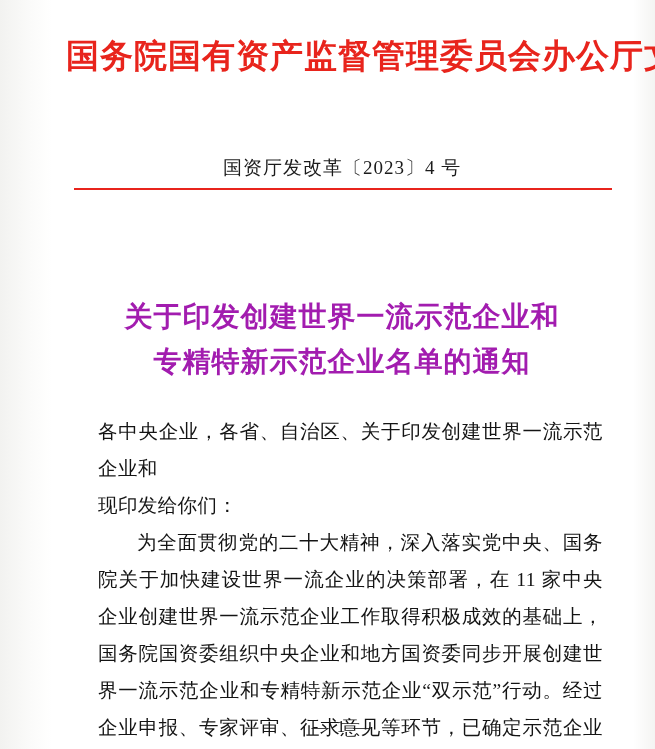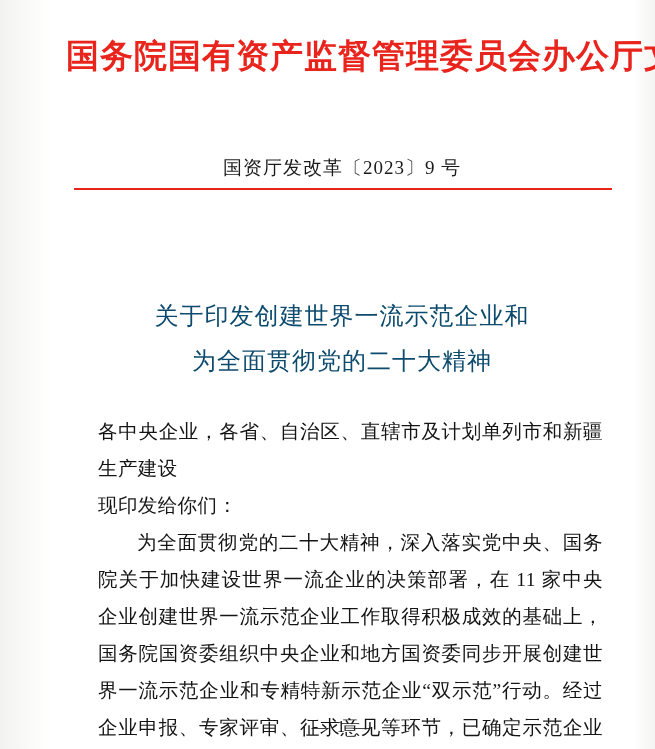--- a/index.html
+++ b/index.html
@@ -72,25 +72,25 @@
     height: 2px;
     background: #e8241c;
   }
   .title {
     position: absolute;
     left: 14px;
     top: 294px;
     width: 552px;
     text-align: center;
     font-family: "DejaVu Serif", "Liberation Serif", serif;
-    font-weight: normal;
-    font-size: 24px;
+    font-weight: bold;
+    font-size: 28px;
     letter-spacing: 1px;
     line-height: 45px;
-    color: #0c4a6e;
+    color: #a21caf;
   }
   .title .line {
     display: block;
   }
   .content {
     position: absolute;
     left: 46px;
     top: 413px;
     width: 505px;
     font-size: 19.5px;
@@ -121,31 +121,31 @@
 
 <div id="page">
 
   <div class="scan-edge-left"></div>
   <div class="scan-edge-right"></div>
 
   <div class="doc-body">
 
     <div class="masthead">国务院国有资产监督管理委员会办公厅文件</div>
 
-    <div class="doc-number">国资厅发改革〔2023〕9 号</div>
+    <div class="doc-number">国资厅发改革〔2023〕4 号</div>
 
     <div class="red-rule"></div>
 
     <div class="title">
       <span class="line">关于印发创建世界一流示范企业和</span>
-      <span class="line">为全面贯彻党的二十大精神</span>
+      <span class="line">专精特新示范企业名单的通知</span>
     </div>
 
     <div class="content">
-      <p>各中央企业，各省、自治区、直辖市及计划单列市和新疆生产建设</p>
+      <p>各中央企业，各省、自治区、关于印发创建世界一流示范企业和</p>
       <p>现印发给你们：</p>
       <p class="indent">为全面贯彻党的二十大精神，深入落实党中央、国务院关于加快建设世界一流企业的决策部署，在 11 家中央企业创建世界一流示范企业工作取得积极成效的基础上，国务院国资委组织中央企业和地方国资委同步开展创建世界一流示范企业和专精特新示范企业“双示范”行动。经过企业申报、专家评审、征求意见等环节，已确定示范企业名单，现印发给你们。请深入做好创建工作，聚焦</p>
     </div>
 
     <div class="page-number">— 1 —</div>
 
   </div>
 </div>
 
 </body></html>

